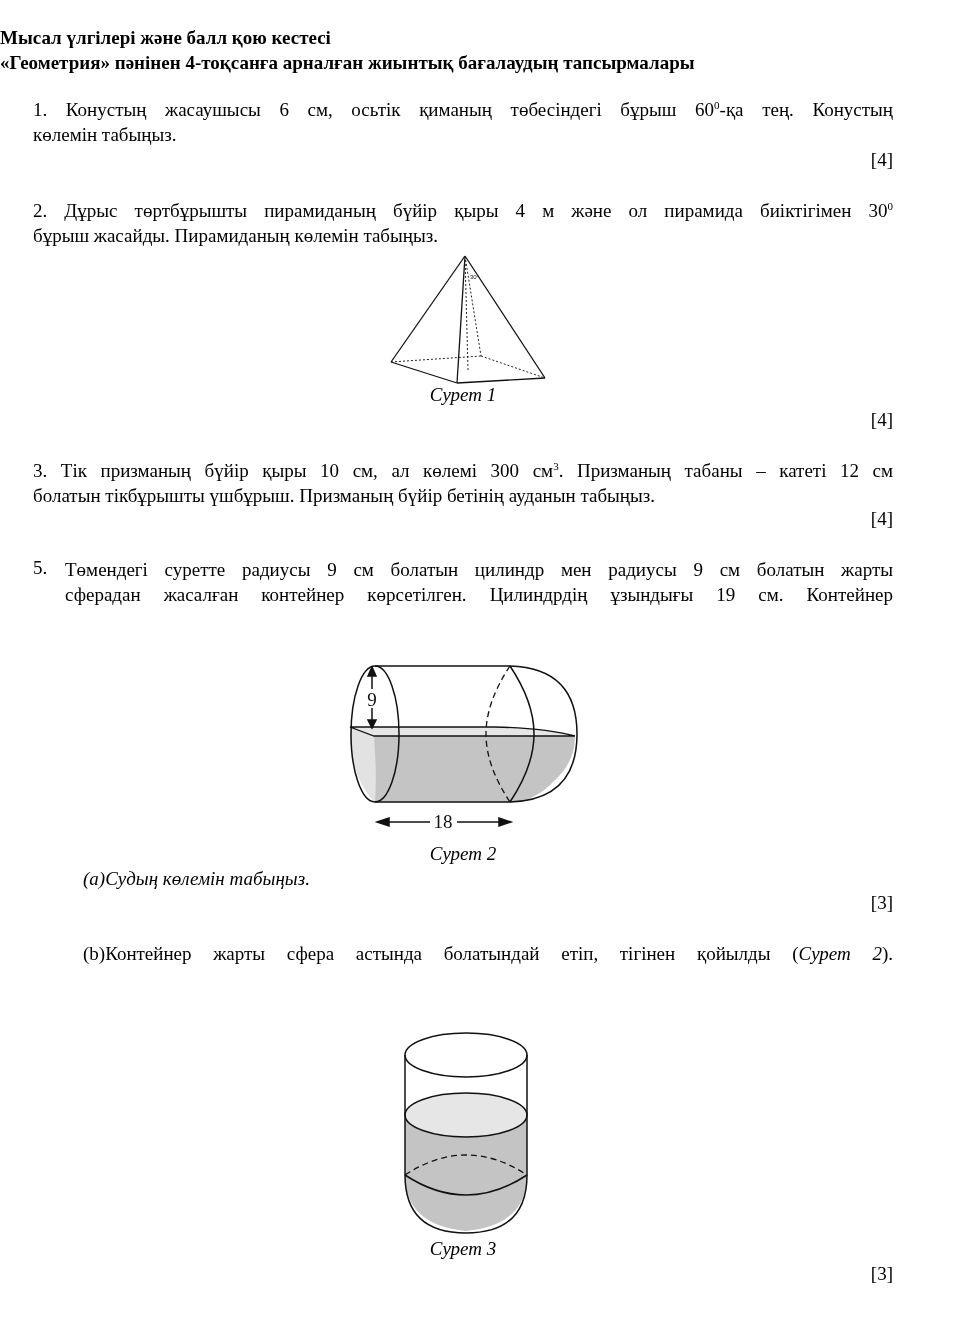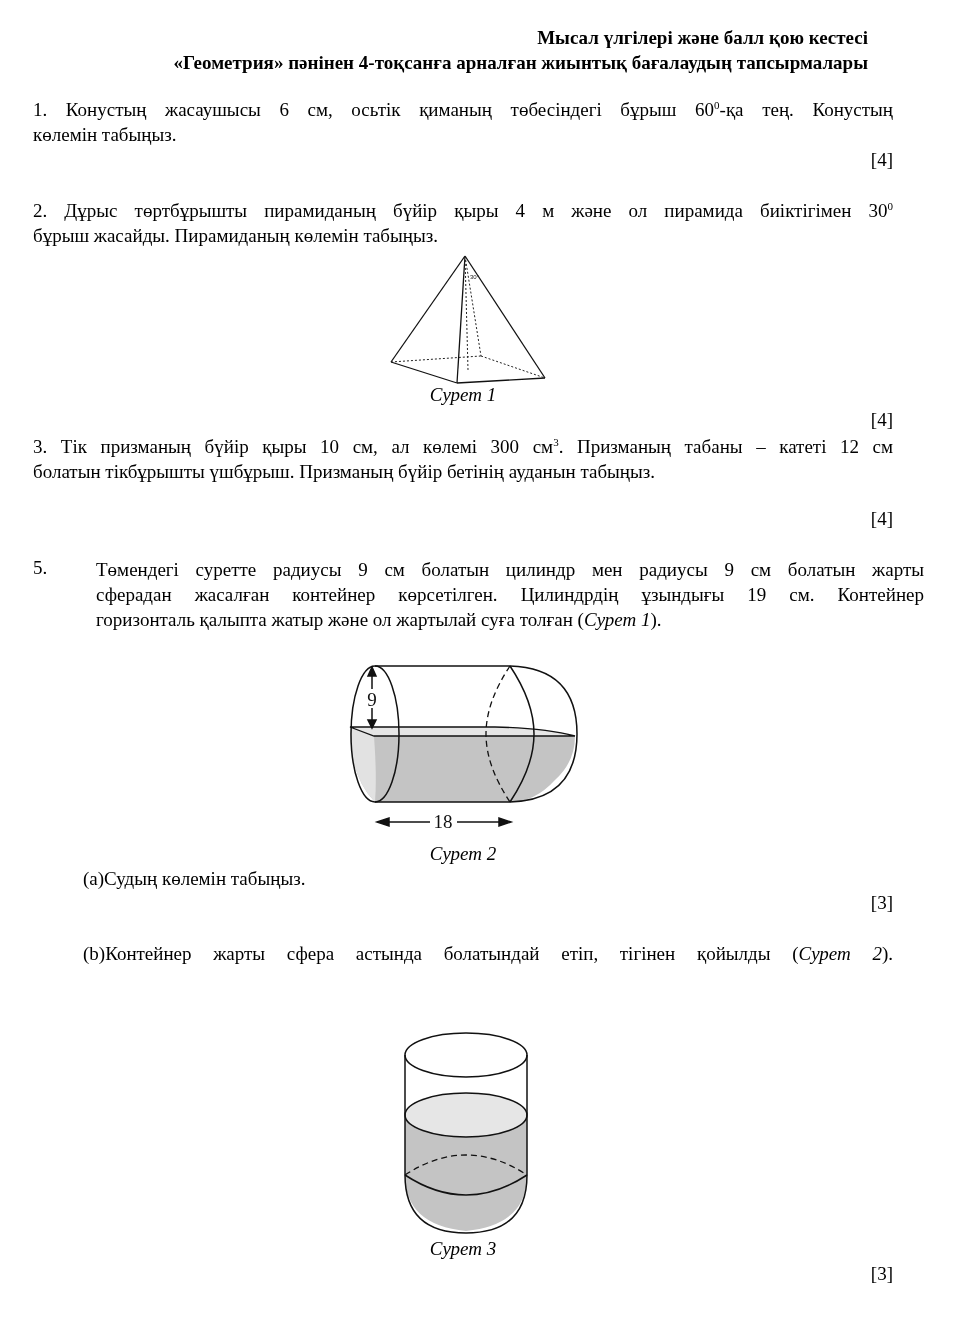--- a/index.html
+++ b/index.html
@@ -1,21 +1,21 @@
 <!DOCTYPE html>
 <html><head>
 <meta charset="utf-8">
 <style>
   html, body { margin: 0; padding: 0; background: #ffffff; }
   body {
     width: 953px; height: 1323px; position: relative; overflow: hidden;
     font-family: "Liberation Serif", serif; color: #000; font-size: 19px;
   }
   .abs { position: absolute; }
-  .title { left: 0; width: 856px; text-align: right; font-weight: bold; font-size: 19px; padding-left: 12px; }
+  .title { left: 0; width: 856px; text-align: left; font-weight: bold; font-size: 19px; }
   .para { left: 33px; width: 860px; text-align: justify; line-height: 25px; }
   .score { right: 60px; font-size: 19px; }
   .cap { font-style: italic; text-align: center; font-size: 19px; }
   sup { font-size: 11px; vertical-align: 7px; line-height: 0; }
   .jline { display: block; text-align: justify; text-align-last: justify; }
   .lline { display: block; text-align: left; }
   .it { font-style: italic; }
   svg { position: absolute; overflow: visible; }
 </style>
 </head>
@@ -47,31 +47,30 @@
     <line x1="3" y1="110" x2="93" y2="104"></line>
     <line x1="93" y1="104" x2="157" y2="126"></line>
     <line x1="77" y1="4" x2="93" y2="104"></line>
     <line x1="77" y1="4" x2="80" y2="118"></line>
   </g>
   <text x="82" y="27" font-size="6" font-family="Liberation Sans, sans-serif" fill="#222">30°</text>
 </svg>
 <div class="abs cap" style="left:363px; width:200px; top:384px;">Сурет 1</div>
 <div class="abs score" style="top:409px;">[4]</div>
 
-<div class="abs para" style="top:434px;">
+<div class="abs para" style="top:458px;">
   <span class="jline"><span>3. Тік призманың бүйір қыры 10 см, ал көлемі 300 см</span><sup>3</sup><span>. Призманың табаны – катеті 12 см</span></span>
   <span class="lline">болатын тікбұрышты үшбұрыш. Призманың бүйір бетінің ауданын табыңыз.</span>
 </div>
 <div class="abs score" style="top:508px;">[4]</div>
 
 <div class="abs" style="left:33px; top:557px;">5.</div>
-<div class="abs para" style="left:65px; width:828px; top:557px;margin-left:31px;">
+<div class="abs para" style="left:65px; width:828px; top:557px;">
   <span class="jline">Төмендегі суретте радиусы 9 см болатын цилиндр мен радиусы 9 см болатын жарты</span>
   <span class="jline">сферадан жасалған контейнер көрсетілген. Цилиндрдің ұзындығы 19 см. Контейнер</span>
-  <span class="lline"><span>горизонталь қалыпта жатыр және ол жартылай суға толған (</span><span class="it">Сурет 1</span><span>).</span></span>
 </div>
 
 <svg style="left:345px; top:662px;" width="240" height="170" viewBox="0 0 240 170">
 
   <path d="M5,65 L29,74 L230,74 Q230,100 210,118 Q190,140 165,140 L30,140 Q5,115 5,65 Z" fill="#c4c4c4" stroke="none"></path>
 
   <path d="M5,65 L29,74 Q32,115 30,140 Q5,115 5,65 Z" fill="#e2e2e2" stroke="none"></path>
 
   <path d="M5,65 L150,65 Q200,66 230,74 L29,74 Z" fill="#e6e6e6" stroke="#111" stroke-width="1.3"></path>
   <g stroke="#111" stroke-width="1.5" fill="none">
@@ -99,21 +98,21 @@
   <g stroke="#111" stroke-width="1.5" fill="#111">
     <line x1="38" y1="160" x2="85" y2="160"></line>
     <polygon points="32,160 44,156 44,164"></polygon>
     <line x1="112" y1="160" x2="160" y2="160"></line>
     <polygon points="166,160 154,156 154,164"></polygon>
   </g>
   <text x="98" y="166" text-anchor="middle" font-size="19" font-family="Liberation Serif, serif" fill="#111">18</text>
 </svg>
 <div class="abs cap" style="left:363px; width:200px; top:843px;">Сурет 2</div>
 
-<div class="abs" style="left:83px; top:868px;">
+<div class="abs" style="left:83px; top:868px;font-style:italic;">
   <span>(a)</span><span>Судың көлемін табыңыз.</span>
 </div>
 <div class="abs score" style="top:892px;">[3]</div>
 
 <div class="abs para" style="left:83px; width:810px; top:941px;font-family:Liberation Serif, serif;">
   <span class="jline"><span>(b)</span><span>Контейнер жарты сфера астында болатындай етіп, тігінен қойылды (</span><span class="it">Сурет 2</span><span>).</span></span>
 </div>
 
 <svg style="left:402px; top:1025px;" width="130" height="205" viewBox="0 0 130 205">
 

